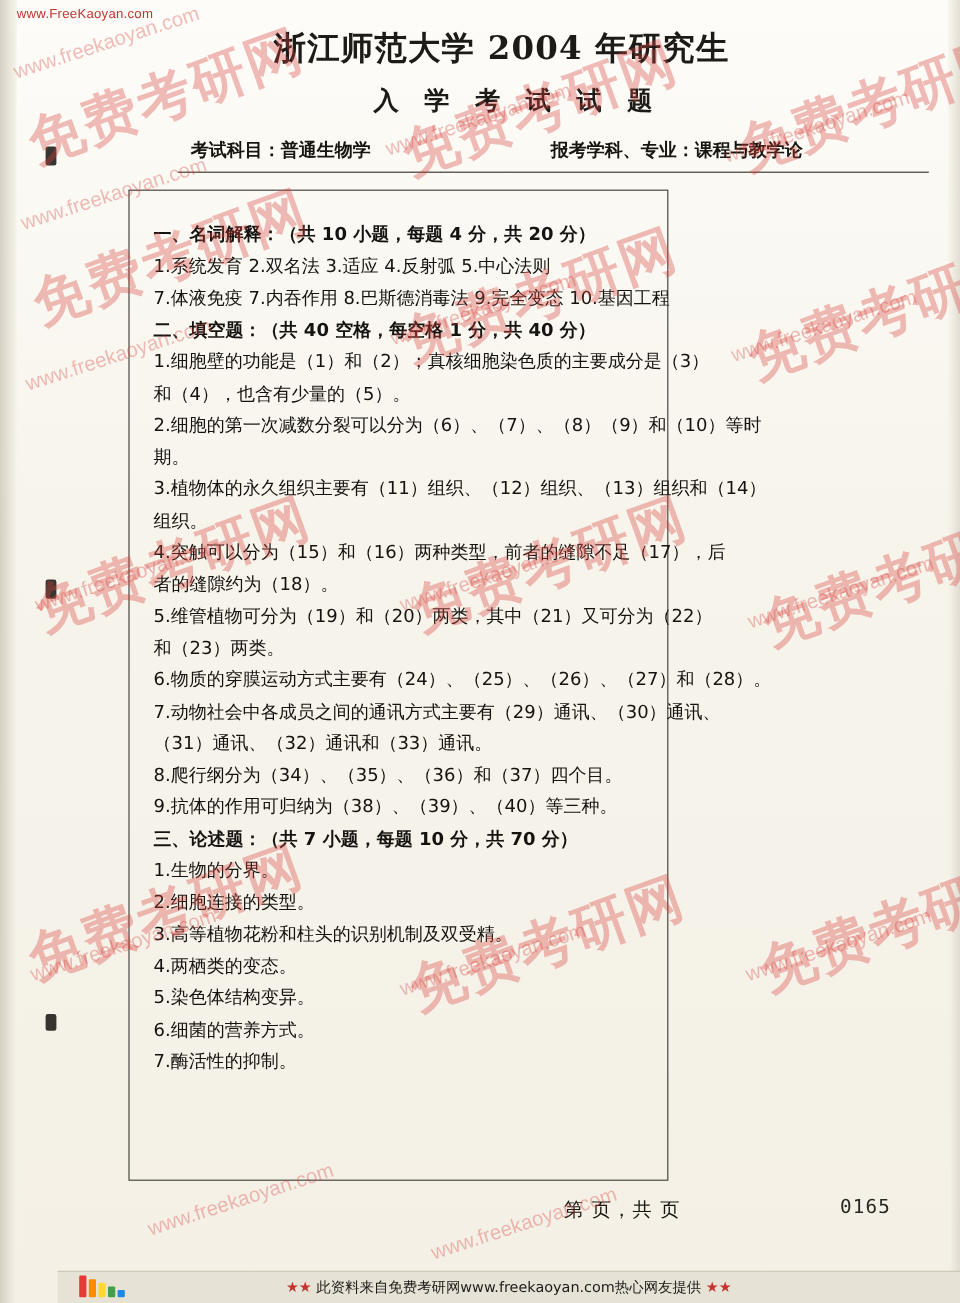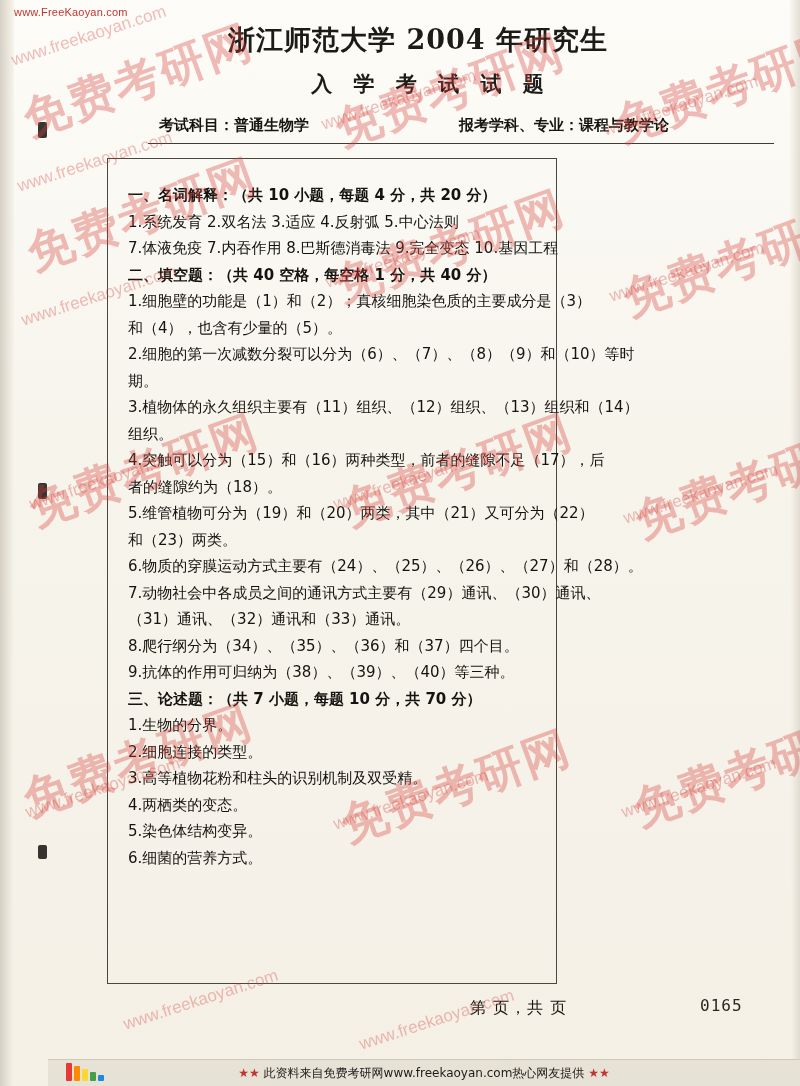--- a/index.html
+++ b/index.html
@@ -258,20 +258,21 @@
     <p>8.爬行纲分为（34）、（35）、（36）和（37）四个目。</p>
     <p>9.抗体的作用可归纳为（38）、（39）、（40）等三种。</p>
 
     <p class="sec-head">三、论述题：（共 7 小题，每题 10 分，共 70 分）</p>
     <p>1.生物的分界。</p>
     <p>2.细胞连接的类型。</p>
     <p>3.高等植物花粉和柱头的识别机制及双受精。</p>
     <p>4.两栖类的变态。</p>
     <p>5.染色体结构变异。</p>
     <p>6.细菌的营养方式。</p>
+    <p>7.酶活性的抑制。</p>
   </div>
 
   <div class="footer-page">第 页，共 页</div>
   <div class="footer-num">0165</div>
 
   <div class="wm wm-url r-18" style="left:8px; top:26px;">www.freekaoyan.com</div>
   <div class="wm wm-big r-20" style="left:18px; top:50px;">免费考研网</div>
   <div class="wm wm-url r-18" style="left:14px; top:152px;">www.freekaoyan.com</div>
   <div class="wm wm-big r-20" style="left:22px; top:184px;">免费考研网</div>
   <div class="wm wm-url r-18" style="left:18px; top:286px;">www.freekaoyan.com</div>

